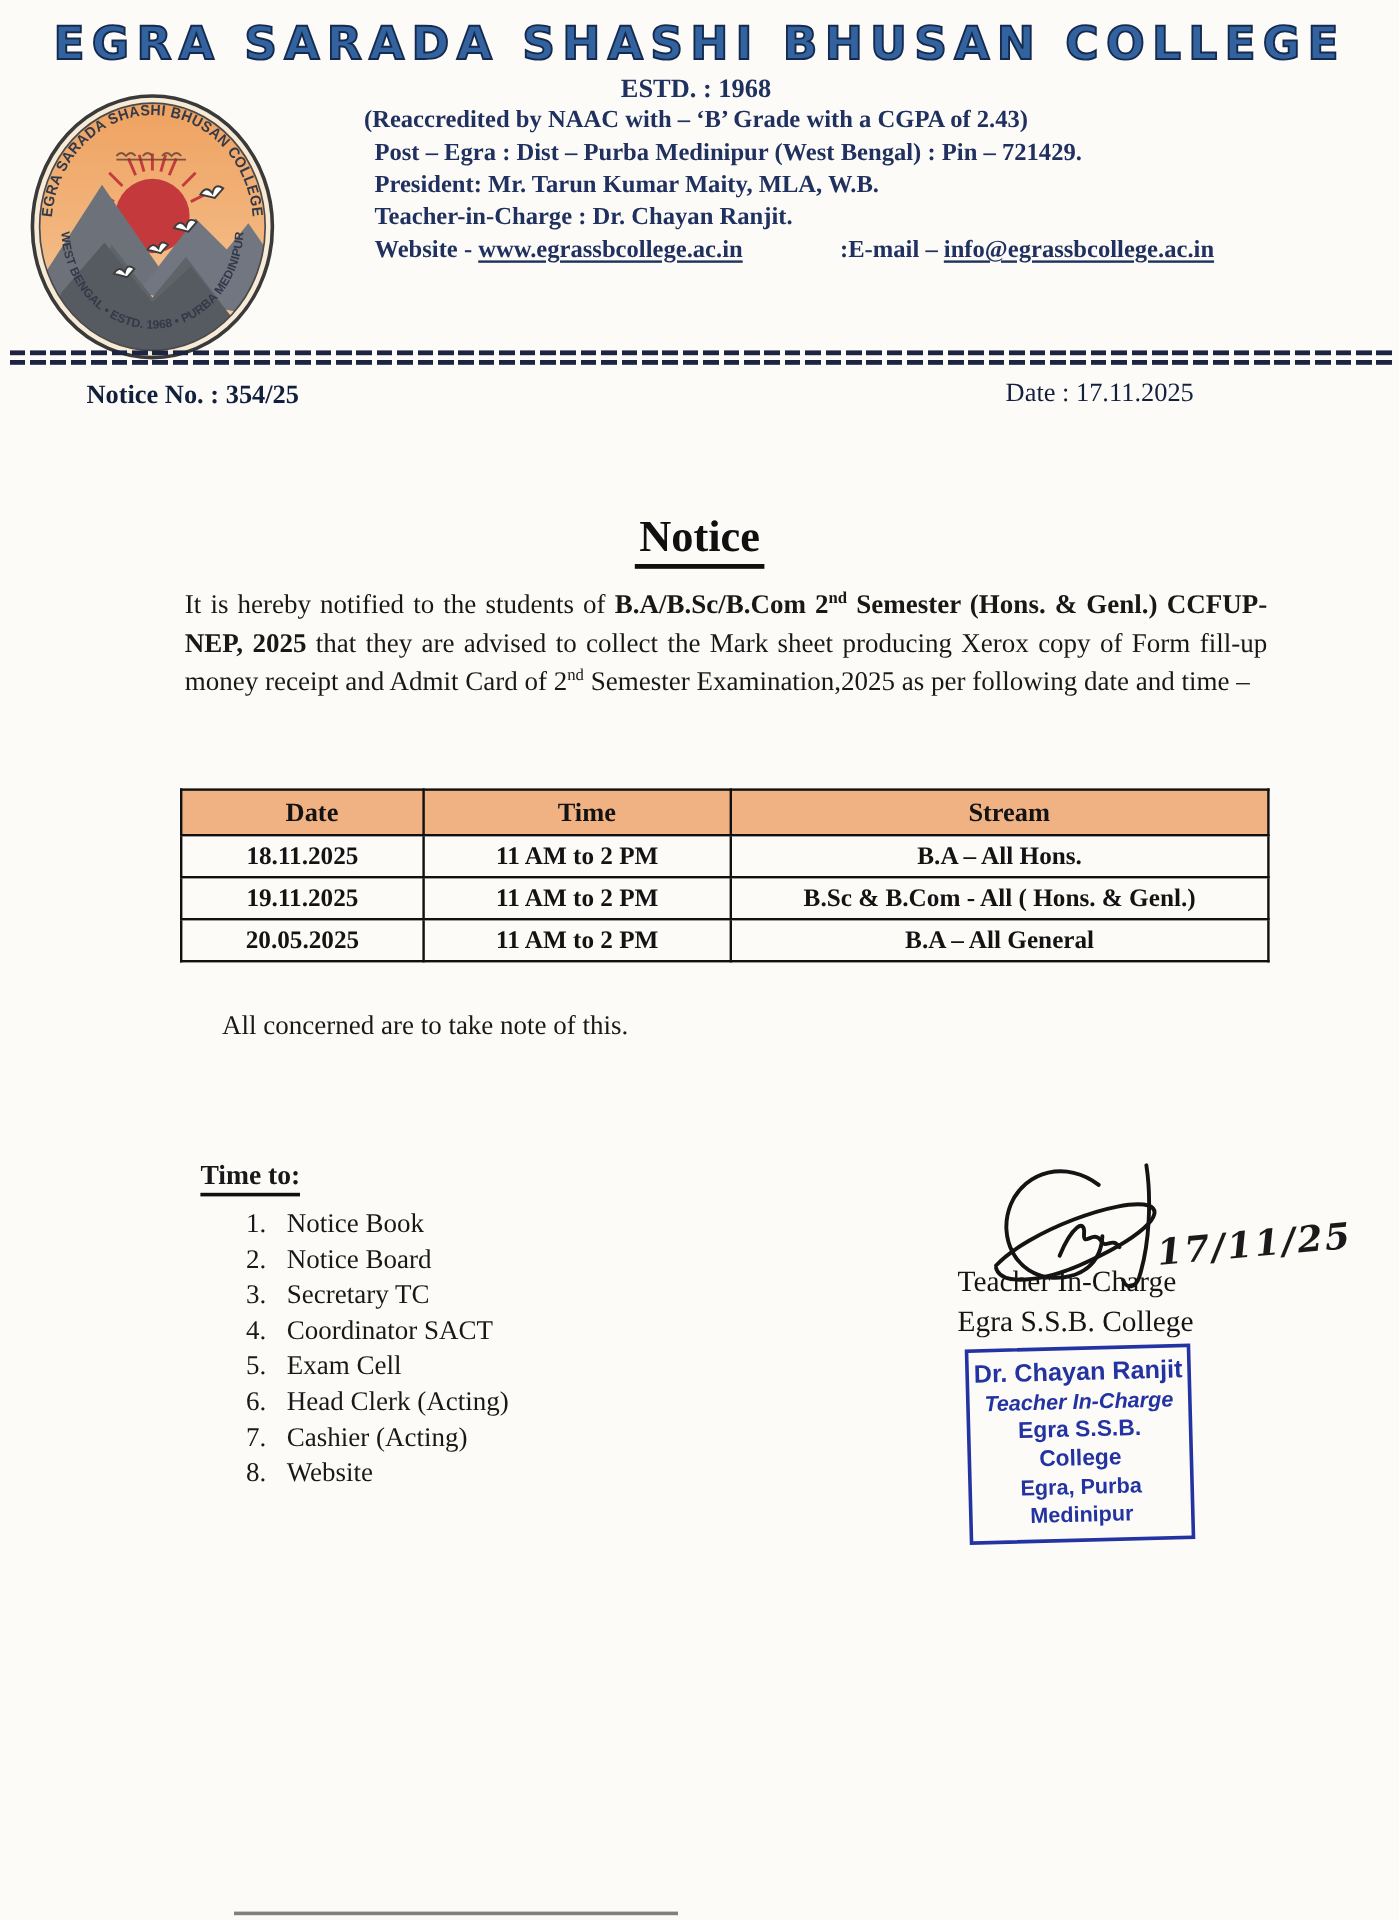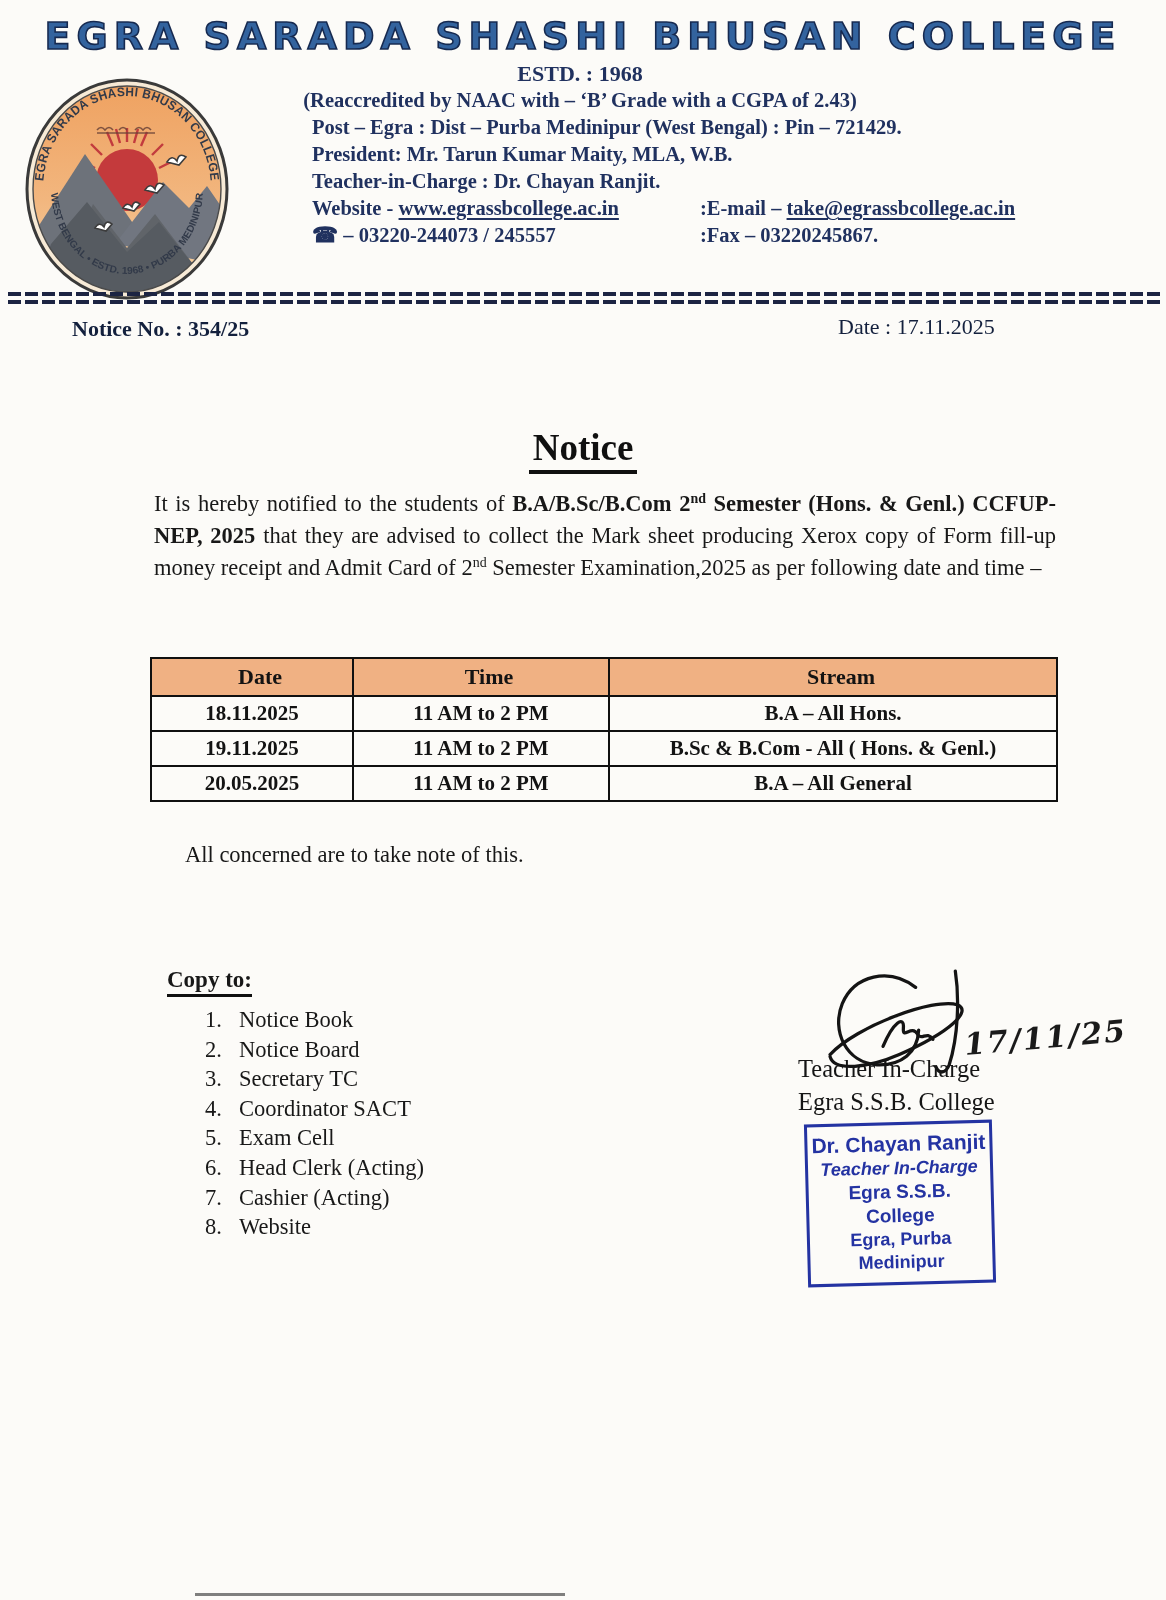--- a/index.html
+++ b/index.html
@@ -158,26 +158,21 @@
   </div>
 
   <div class="header-info">
     <div class="hline center estd">ESTD.  :  1968</div>
     <div class="hline center">(Reaccredited by NAAC with – ‘B’  Grade with a CGPA of 2.43)</div>
     <div class="hline indent">Post – Egra  :  Dist – Purba Medinipur (West Bengal) :  Pin – 721429.</div>
     <div class="hline indent">President: Mr. Tarun Kumar Maity, MLA, W.B.</div>
     <div class="hline indent">Teacher-in-Charge :  Dr. Chayan Ranjit.</div>
     <div class="hline indent">
       <span>Website - </span><span class="u">www.egrassbcollege.ac.in</span>
-      <span class="col2"><span>:E-mail – </span><span class="u">take@egrassbcollege.ac.in</span></span>
-    </div>
-    <div class="hline indent">
-      <span class="phone-icon">☎</span>
-      <span>– 03220-244073 / 245557</span>
-      <span class="col2">:Fax – 03220245867.</span>
+      <span class="col2"><span>:E-mail – </span><span class="u">info@egrassbcollege.ac.in</span></span>
     </div>
   </div>
 
   <div class="divider"></div>
 
   <div class="meta-notice-no">Notice No. : 354/25</div>
   <div class="meta-date">Date : 17.11.2025</div>
 
   <div class="notice-title-row">
     <span class="notice-title">Notice</span>
@@ -213,21 +208,21 @@
         <td>20.05.2025</td>
         <td>11 AM to 2 PM</td>
         <td>B.A –  All General</td>
       </tr>
     </tbody>
   </table>
 
   <div class="closing">All concerned are to take note of this.</div>
 
   <div class="copy-block">
-    <span class="copy-title">Copy to:</span>
+    <span class="copy-title">Time to:</span>
     <ul class="copy-list">
       <li>
           <span class="num">1.</span>
           <span>Notice Book</span>
         </li>
       <li>
           <span class="num">2.</span>
           <span>Notice Board</span>
         </li>
       <li>

